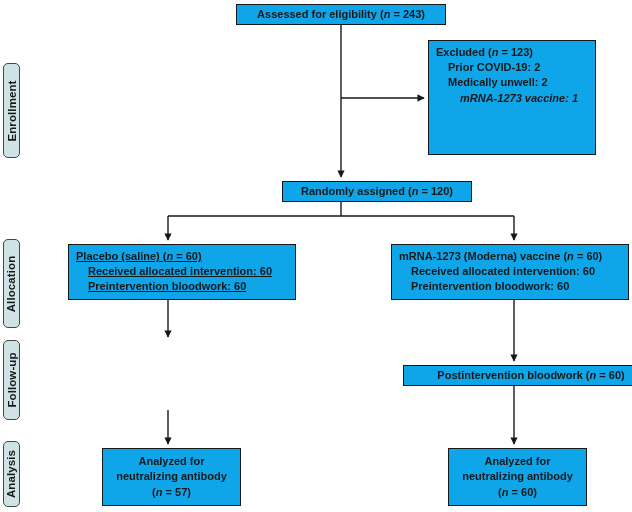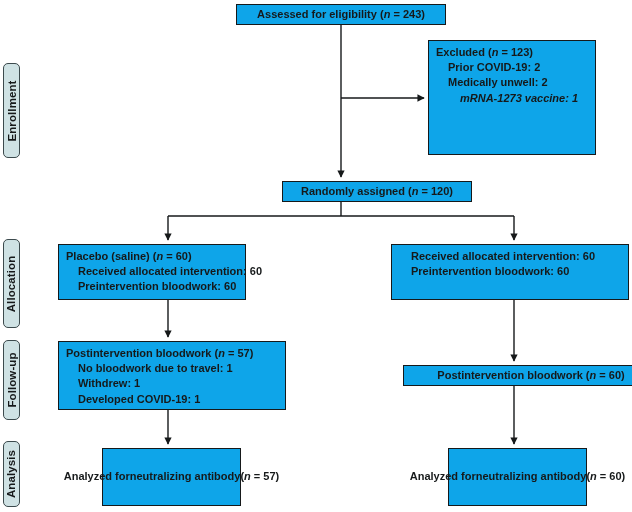--- a/index.html
+++ b/index.html
@@ -62,21 +62,21 @@
   .node.single {
     display: flex;
     align-items: center;
     justify-content: center;
   }
   .node.block {
     padding: 4px 6px 4px 7px;
   }
   .node.centered {
     display: flex;
-    flex-direction: row;
+    flex-direction: column;
     align-items: center;
     justify-content: center;
     text-align: center;
   }
   .indent1 { padding-left: 12px; }
   .indent2 { padding-left: 24px; font-style: italic; }
   .ital { font-style: italic; font-weight: bold; }
 </style>
 </head>
 <body>
@@ -129,37 +129,32 @@
     <div class="line">Excluded (<span class="ital">n</span> = 123)</div>
     <div class="line indent1">Prior COVID-19: 2</div>
     <div class="line indent1">Medically unwell: 2</div>
     <div class="line indent2">mRNA-1273 vaccine: 1</div>
   </div>
 
   <div class="node single" style="left:246px; top:181px; width:190px; height:21px;margin-left:36px;">
     <div class="line">Randomly assigned (<span class="ital">n</span> = 120)</div>
   </div>
 
-  <div class="node block" style="left:58px; top:244px; width:188px; height:56px;">
+  <div class="node block" style="left:68px; top:244px; width:228px; height:56px;text-decoration:underline;">
     <div class="line">Placebo (saline) (<span class="ital">n</span> = 60)</div>
     <div class="line indent1">Received allocated intervention: 60</div>
     <div class="line indent1">Preintervention bloodwork: 60</div>
   </div>
 
   <div class="node block" style="left:391px; top:244px; width:238px; height:56px;">
+    <div class="line">mRNA-1273 (Moderna) vaccine (<span class="ital">n</span> = 60)</div>
     <div class="line indent1">Received allocated intervention: 60</div>
     <div class="line indent1">Preintervention bloodwork: 60</div>
   </div>
 
-  <div class="node block" style="left:58px; top:341px; width:228px; height:69px;">
-    <div class="line">Postintervention bloodwork (<span class="ital">n</span> = 57)</div>
-    <div class="line indent1">No bloodwork due to travel: 1</div>
-    <div class="line indent1">Withdrew: 1</div>
-    <div class="line indent1">Developed COVID-19: 1</div>
-  </div>
 
   <div class="node single" style="left:403px; top:365px; width:256px; height:21px;">
     <div class="line">Postintervention bloodwork (<span class="ital">n</span> = 60)</div>
   </div>
 
   <div class="node centered" style="left:102px; top:448px; width:139px; height:58px;">
     <div class="line">Analyzed for</div>
     <div class="line">neutralizing antibody</div>
     <div class="line">(<span class="ital">n</span> = 57)</div>
   </div>

